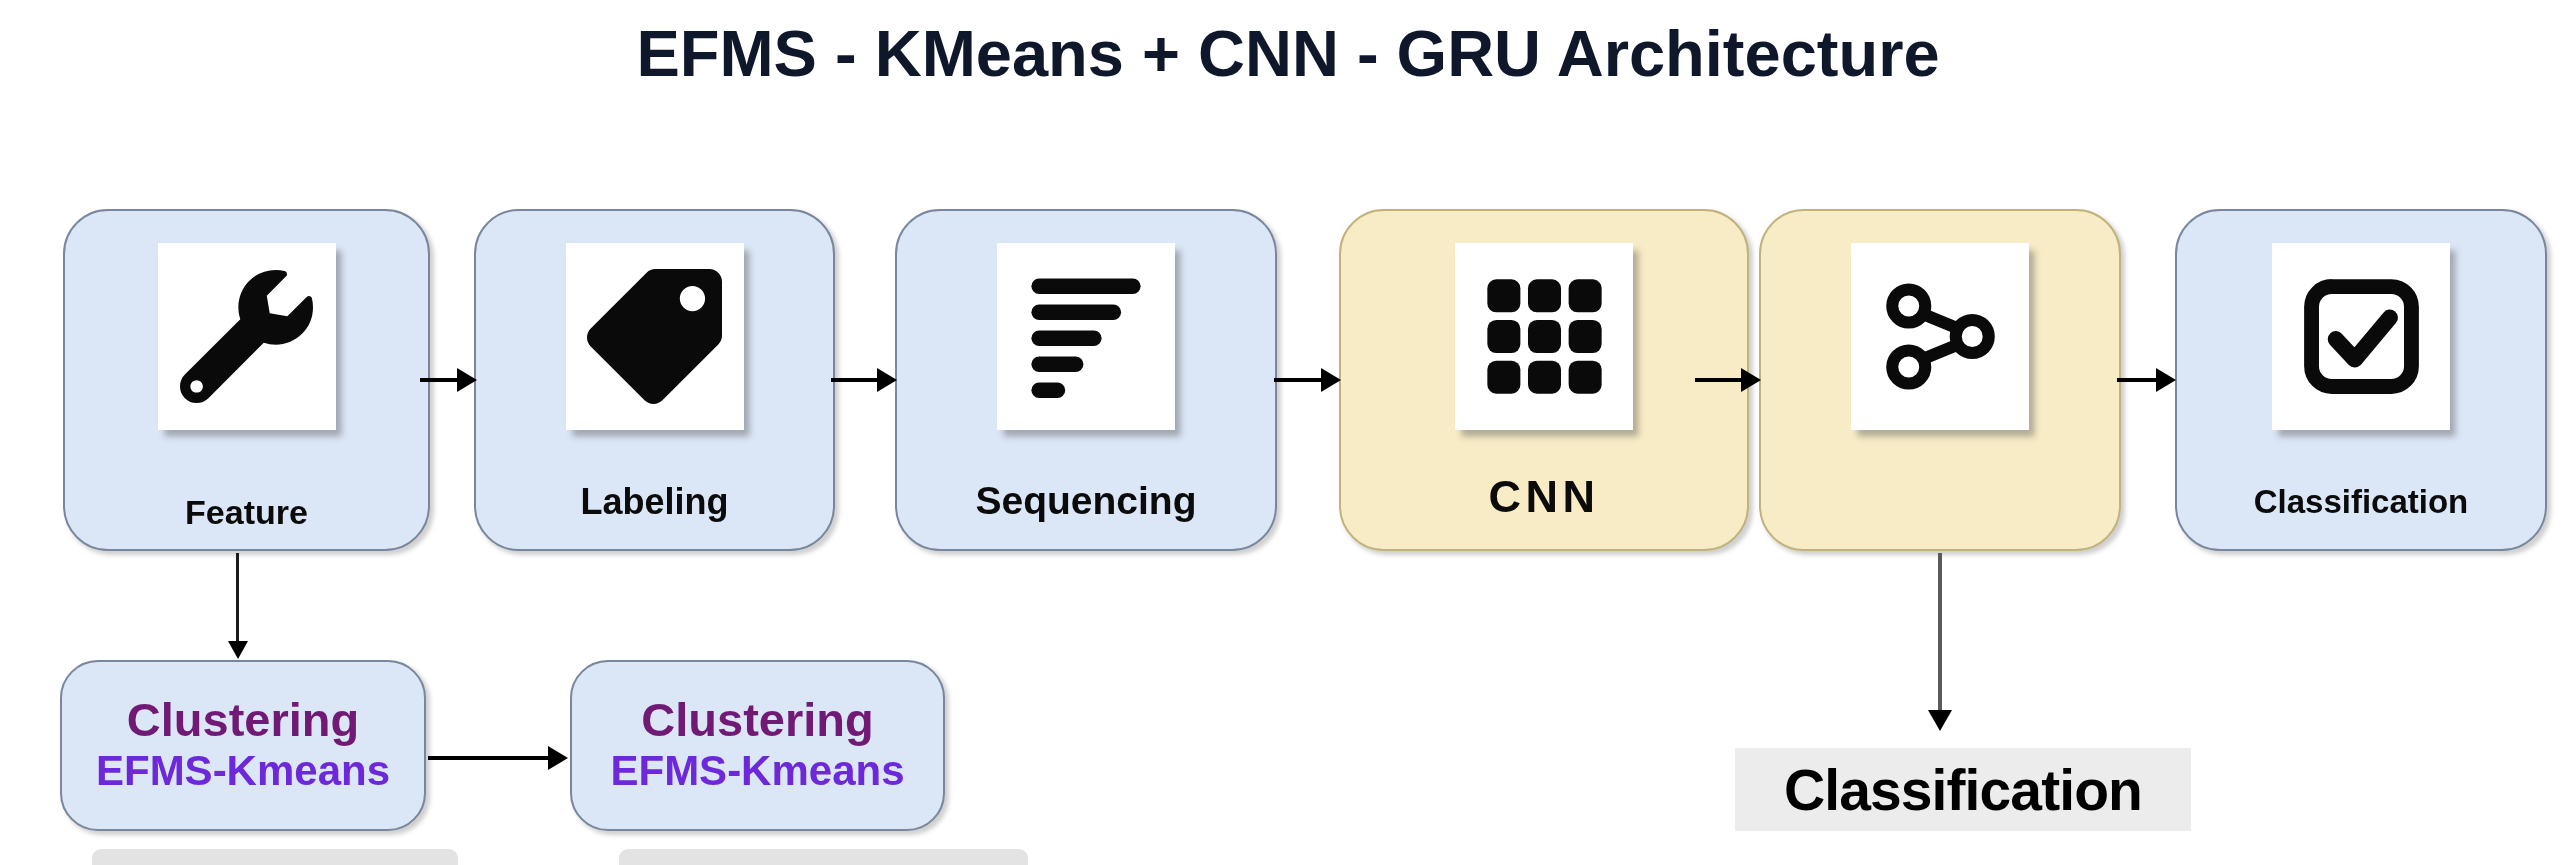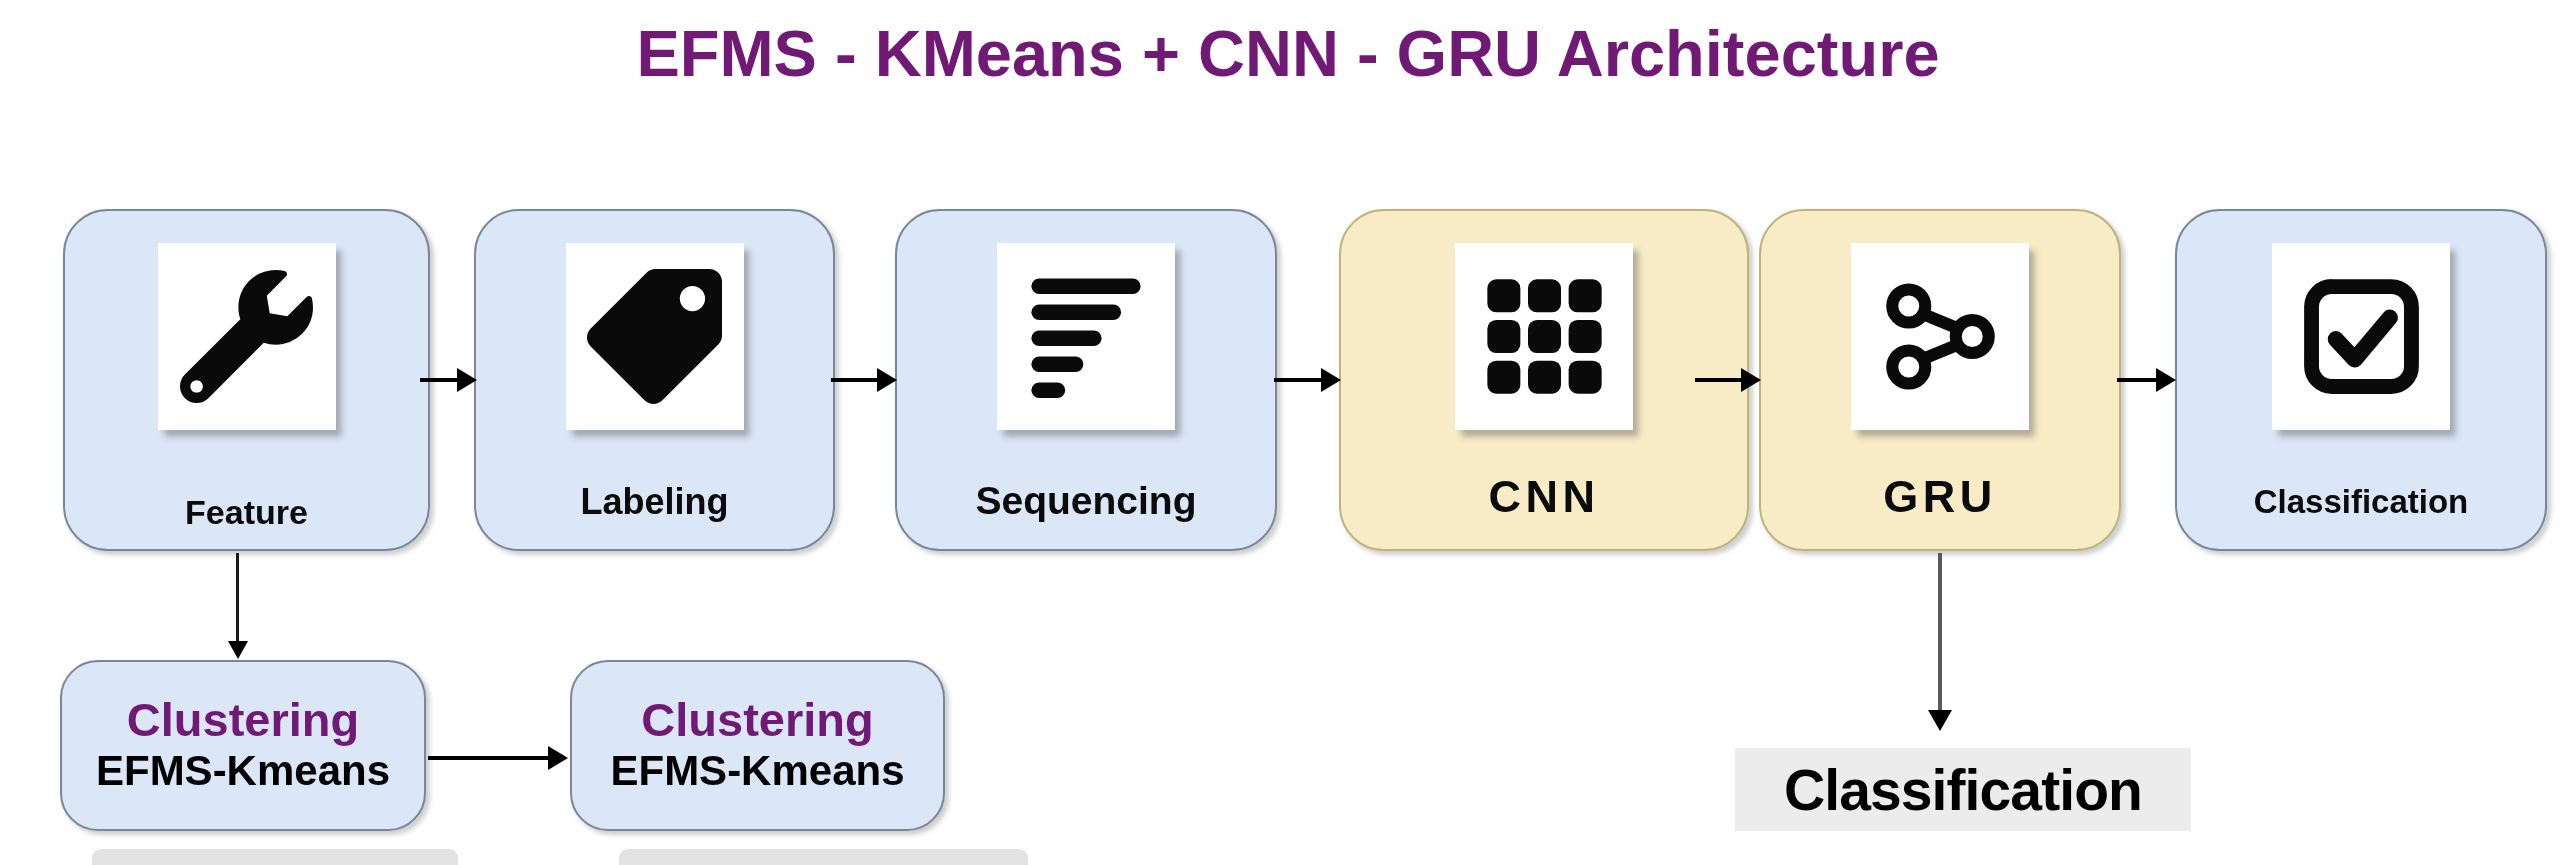--- a/index.html
+++ b/index.html
@@ -5,21 +5,21 @@
   html,body{margin:0;padding:0;}
   body{
     width:2576px;height:865px;position:relative;background:#ffffff;overflow:hidden;
     font-family:"Liberation Sans","DejaVu Sans",sans-serif;
   }
   .abs{position:absolute;}
 
   
   .title{
     top:16px;left:0;width:100%;text-align:center;
-    font-size:65px;font-weight:bold;color:#701a75;letter-spacing:0px;
+    font-size:65px;font-weight:bold;color:#0f172a;letter-spacing:0px;
     white-space:nowrap;
   }
 
   
   .box{
     position:absolute;top:209px;height:342px;border-radius:45px;
     box-shadow:3.6px 3.6px 4.5px rgba(120,120,120,0.35);
     box-sizing:border-box;
   }
   .box.blue{background:#dbe6f7;border:2.7px solid #78879c;}
@@ -44,21 +44,21 @@
   .fs36{font-size:33px;bottom:25px;}
 
   
   .cbox{
     position:absolute;top:660px;height:171px;border-radius:38px;
     background:#dbe6f7;border:2.7px solid #78879c;box-sizing:border-box;
     box-shadow:3.6px 3.6px 4.5px rgba(120,120,120,0.35);
     display:flex;flex-direction:column;align-items:center;justify-content:center;
   }
   .cbox .l1{font-weight:bold;font-size:47px;color:#701a75;line-height:1.1;}
-  .cbox .l2{font-weight:bold;font-size:42px;color:#000000;line-height:1.2;}
+  .cbox .l2{font-weight:bold;font-size:42px;color:#6d28d9;line-height:1.2;}
 
   
   .harrow{position:absolute;height:27px;}
   .harrow .shaft{position:absolute;left:0;right:14.4px;top:10.8px;height:4.5px;background:#000;}
   .harrow .head{
     position:absolute;right:0;top:0.9px;width:0;height:0;
     border-top:12.6px solid transparent;border-bottom:12.6px solid transparent;
     border-left:20px solid #000;
   }
   .varrow{position:absolute;width:27px;}
@@ -153,23 +153,20 @@
     <svg width="127" height="127" viewBox="0 0 100 100">
       <g stroke="#0a0a0a" stroke-width="9.5" fill="none">
         <line x1="33" y1="31" x2="67" y2="45"></line>
         <line x1="33" y1="69" x2="67" y2="55"></line>
         <circle cx="25" cy="26" r="13"></circle>
         <circle cx="25" cy="74" r="13"></circle>
         <circle cx="75" cy="50" r="13"></circle>
       </g>
     </svg>
   </div>
-  <div class="box-label fs50">
-    <div>GRU</div>
-  </div>
 </div>
 
 <div class="box blue" style="left:2175px;width:372px;">
   <div class="tile">
     <svg width="135" height="135" viewBox="0 0 100 100">
       <rect x="13" y="13" width="74" height="74" rx="15" fill="none" stroke="#0a0a0a" stroke-width="11"></rect>
       <path d="M31 52 L45 67 L71 36" fill="none" stroke="#0a0a0a" stroke-width="12" stroke-linecap="round" stroke-linejoin="round"></path>
     </svg>
   </div>
   <div class="box-label fs36">

